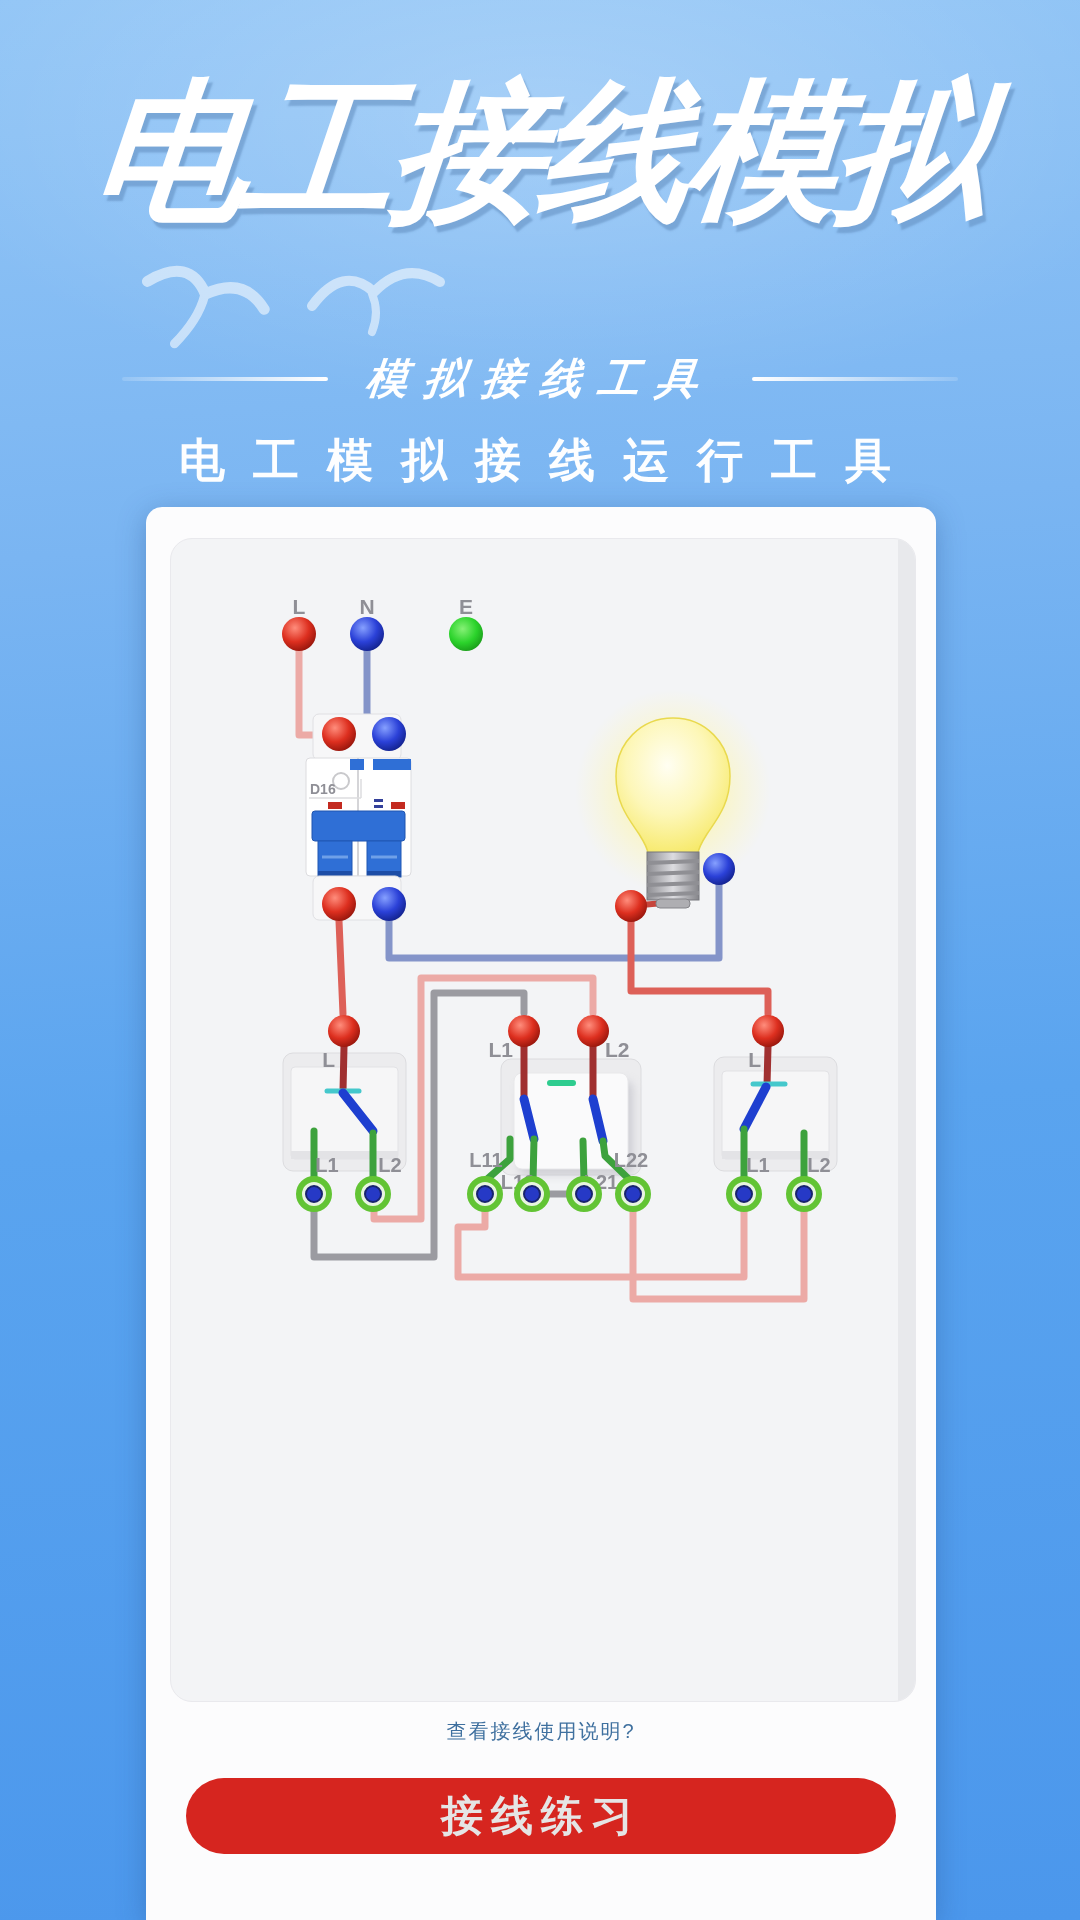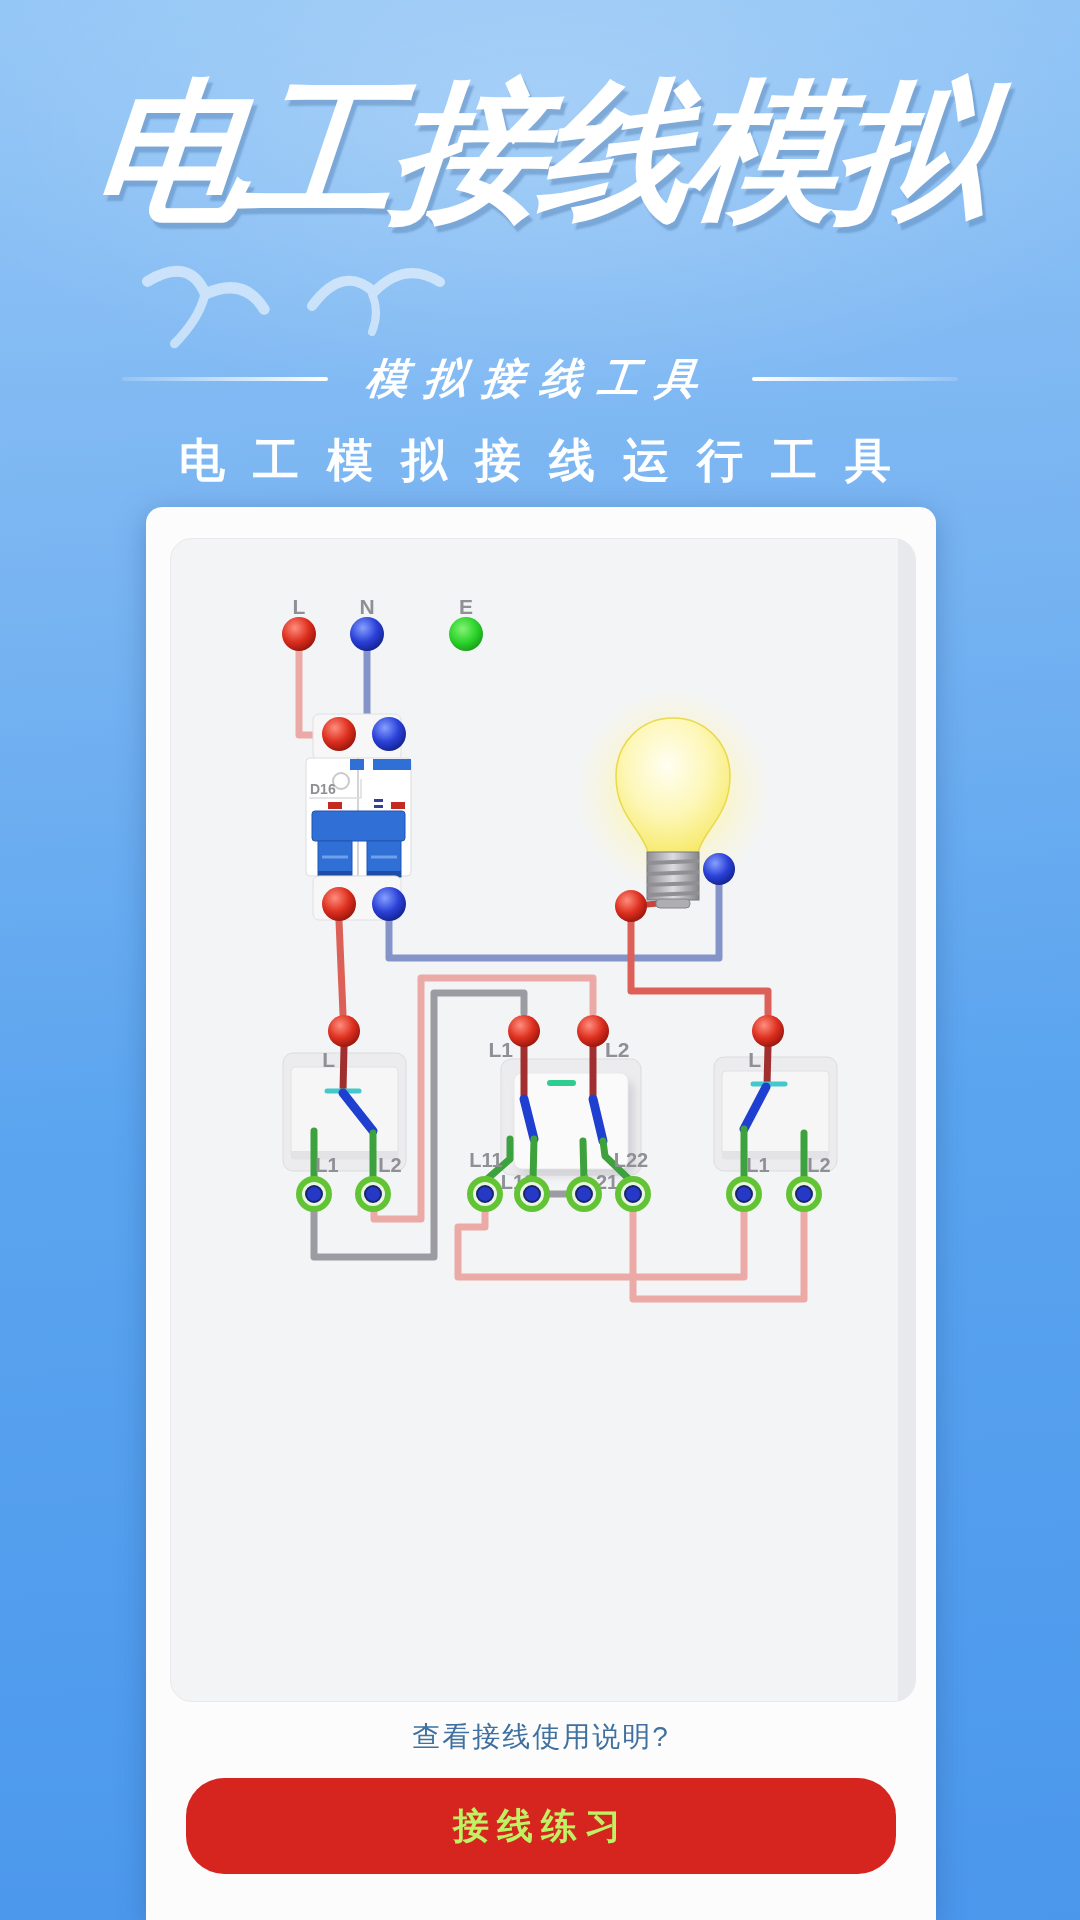--- a/index.html
+++ b/index.html
@@ -47,26 +47,26 @@
     background:#f3f4f6;border:1px solid #e9e9ed;border-radius:22px;
     box-sizing:border-box;overflow:hidden;
   }
   .screen .scroll-strip{
     position:absolute;right:0;top:0;width:17px;height:100%;
     background:#e8e9ec;
   }
   .circuit{position:absolute;left:0;top:0;}
   .hint-link{
     position:absolute;left:0;right:0;top:1211px;text-align:center;
-    color:#3f709f;font-size:28px;letter-spacing:2px;cursor:pointer;
+    color:#3f709f;font-size:20px;letter-spacing:2px;cursor:pointer;
   }
   .practice-btn{
-    position:absolute;left:40px;top:1271px;width:710px;height:96px;
+    position:absolute;left:40px;top:1271px;width:710px;height:76px;
     background:#d6251f;border:none;border-radius:38px;
-    color:#bef264;font-size:36px;font-weight:bold;letter-spacing:8px;
+    color:#e5e5e5;font-size:42px;font-weight:bold;letter-spacing:8px;
     font-family:"Liberation Sans",sans-serif;cursor:pointer;
     display:flex;align-items:center;justify-content:center;
   }
   
   .circuit text{font-family:"Liberation Sans",sans-serif;font-weight:bold;fill:#8f8f96;}
 </style>
 </head>
 <body>
 
 <div class="page">

